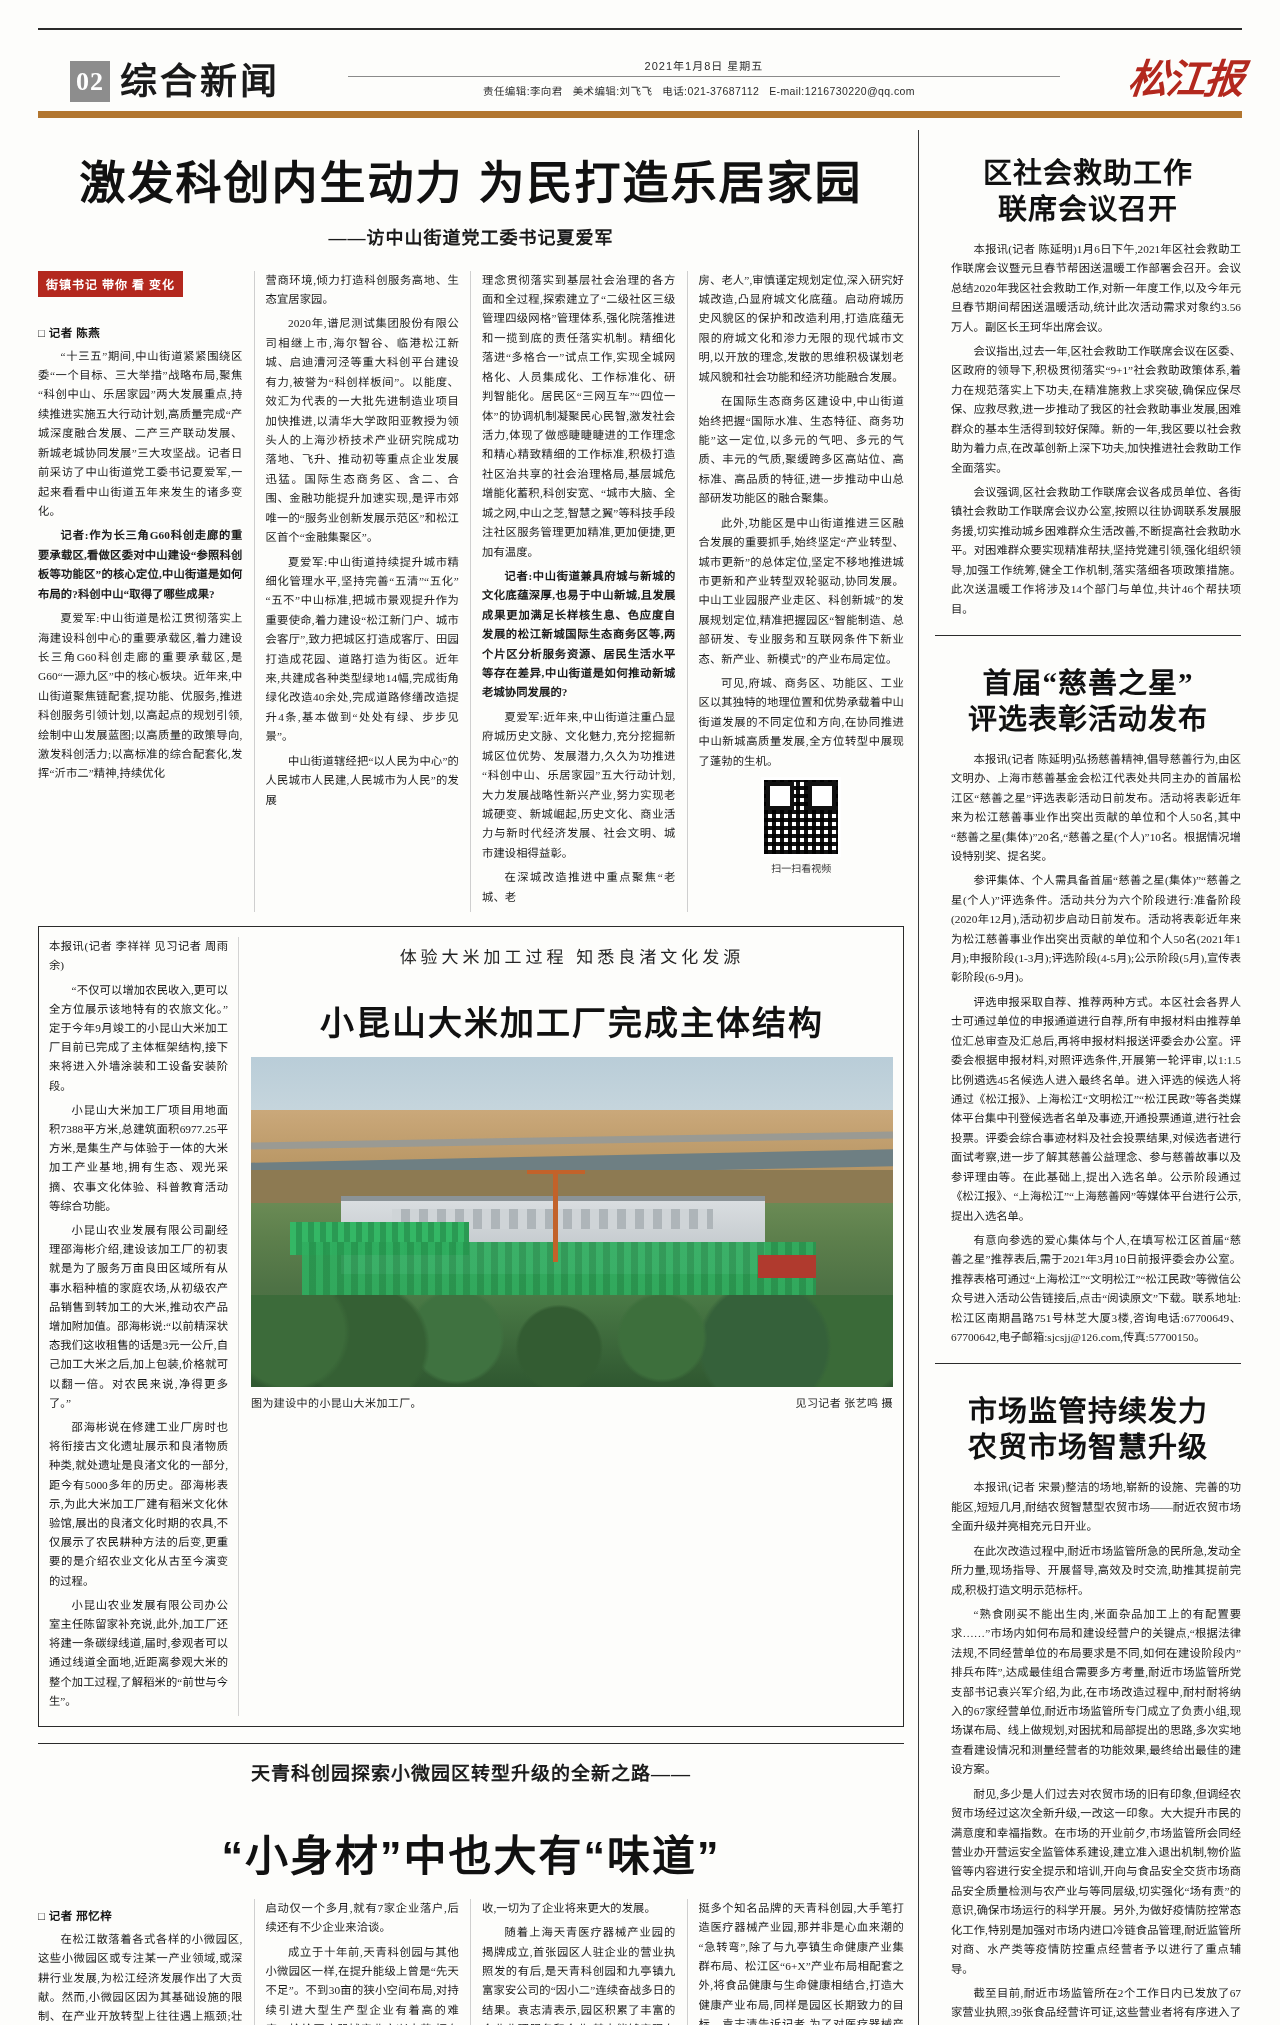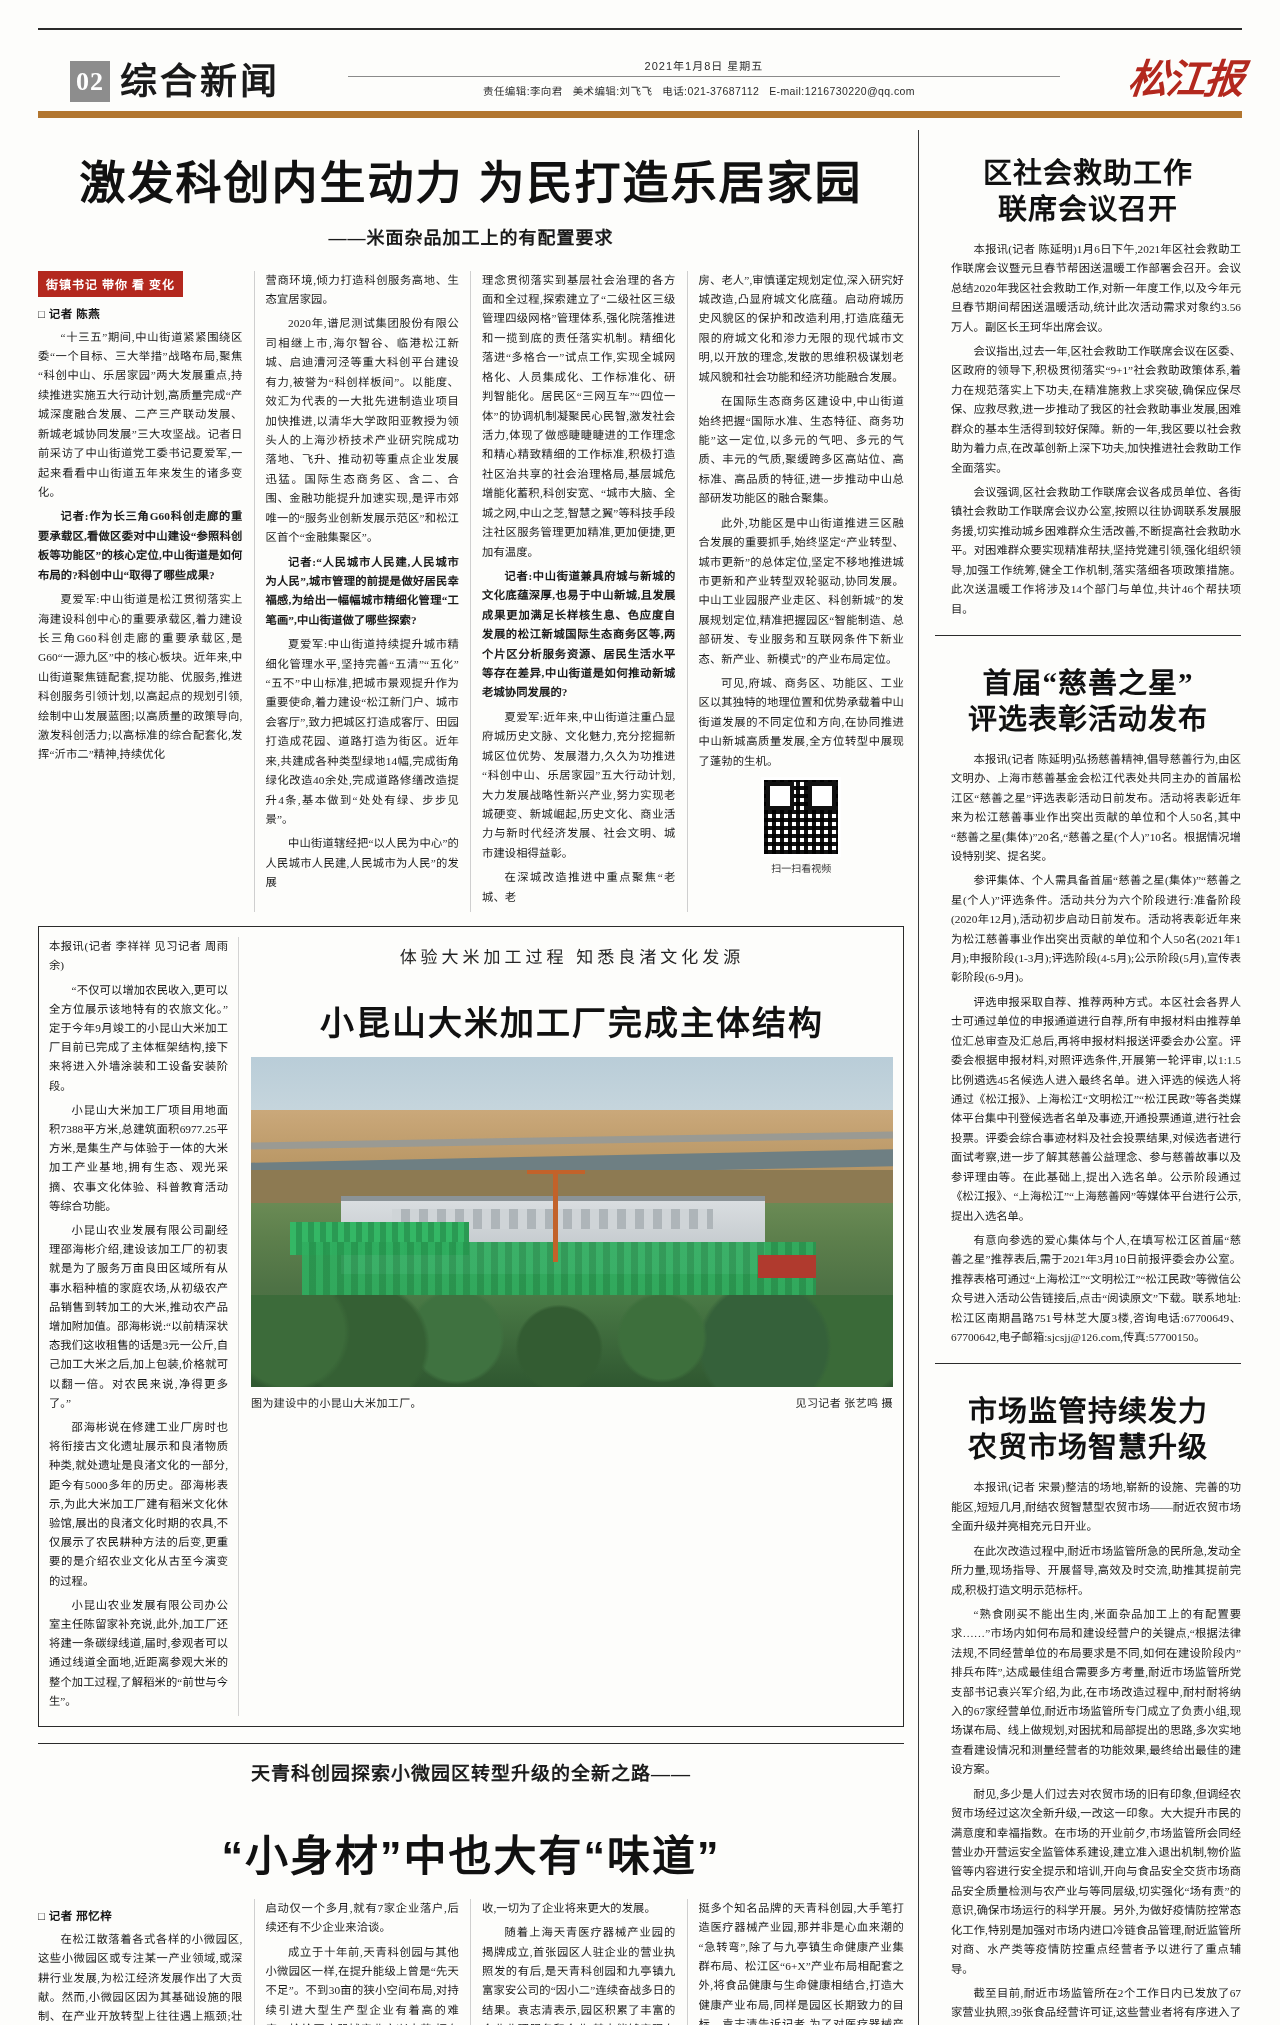--- a/index.html
+++ b/index.html
@@ -161,21 +161,21 @@
   .lc:last-child{border-right:none;padding-right:0;}
 
   .banner{
     display:inline-block;
     background:#b3281e;
     color:#fff;
     font-weight:700;
     font-size:12px;
     padding:4px 8px;
     letter-spacing:1px;
-    margin-bottom:0;
+    margin-bottom:19px;
     position:relative;
   }
   .byline{
     font-size:11.5px;
     font-weight:700;
     margin:8px 0 7px 0;
     letter-spacing:.5px;
   }
   .para{
     font-size:11.3px;
@@ -386,36 +386,35 @@
     </div>
     <div class="mh-rule-bottom"></div>
   </div>
 
   <div class="content">
 
     <div class="col-main">
 
       <div>
         <h1 class="lead-title">激发科创内生动力  为民打造乐居家园</h1>
-        <div class="lead-sub">——米面杂品加工上的有配置要求</div>
+        <div class="lead-sub">——访中山街道党工委书记夏爱军</div>
 
         <div class="lead-cols">
           <div class="lc">
             <div class="banner">
               <span>街镇书记 带你 看 变化</span>
             </div>
             <div class="byline">□ 记者  陈燕</div>
             <p class="para">“十三五”期间,中山街道紧紧围绕区委“一个目标、三大举措”战略布局,聚焦“科创中山、乐居家园”两大发展重点,持续推进实施五大行动计划,高质量完成“产城深度融合发展、二产三产联动发展、新城老城协同发展”三大攻坚战。记者日前采访了中山街道党工委书记夏爱军,一起来看看中山街道五年来发生的诸多变化。</p>
             <p class="para q">记者:作为长三角G60科创走廊的重要承载区,看做区委对中山建设“参照科创板等功能区”的核心定位,中山街道是如何布局的?科创中山“取得了哪些成果?</p>
             <p class="para">夏爱军:中山街道是松江贯彻落实上海建设科创中心的重要承载区,着力建设长三角G60科创走廊的重要承载区,是G60“一源九区”中的核心板块。近年来,中山街道聚焦链配套,提功能、优服务,推进科创服务引领计划,以高起点的规划引领,绘制中山发展蓝图;以高质量的政策导向,激发科创活力;以高标准的综合配套化,发挥“沂市二”精神,持续优化</p>
           </div>
           <div class="lc">
             <p class="para noind">营商环境,倾力打造科创服务高地、生态宜居家园。</p>
             <p class="para">2020年,谱尼测试集团股份有限公司相继上市,海尔智谷、临港松江新城、启迪漕河泾等重大科创平台建设有力,被誉为“科创样板间”。以能度、效汇为代表的一大批先进制造业项目加快推进,以清华大学政阳亚教授为领头人的上海沙桥技术产业研究院成功落地、飞升、推动初等重点企业发展迅猛。国际生态商务区、含二、合围、金融功能提升加速实现,是评市郊唯一的“服务业创新发展示范区”和松江区首个“金融集聚区”。</p>
-            <p class="para q">记者:“人民城市人民建,人民城市为人民”,城市管理的前提是做好居民幸福感,为给出一幅幅城市精细化管理“工笔画”,中山街道做了哪些探索?</p>
             <p class="para">夏爱军:中山街道持续提升城市精细化管理水平,坚持完善“五清”“五化”“五不”中山标准,把城市景观提升作为重要使命,着力建设“松江新门户、城市会客厅”,致力把城区打造成客厅、田园打造成花园、道路打造为街区。近年来,共建成各种类型绿地14幅,完成街角绿化改造40余处,完成道路修缮改造提升4条,基本做到“处处有绿、步步见景”。</p>
             <p class="para">中山街道辖经把“以人民为中心”的人民城市人民建,人民城市为人民”的发展</p>
           </div>
           <div class="lc">
             <p class="para noind">理念贯彻落实到基层社会治理的各方面和全过程,探索建立了“二级社区三级管理四级网格”管理体系,强化院落推进和一揽到底的责任落实机制。精细化落进“多格合一”试点工作,实现全城网格化、人员集成化、工作标准化、研判智能化。居民区“三网互车”“四位一体”的协调机制凝聚民心民智,激发社会活力,体现了做感睫睫睫进的工作理念和精心精致精细的工作标准,积极打造社区治共享的社会治理格局,基层城危增能化蓄积,科创安宽、“城市大脑、全城之网,中山之芝,智慧之翼”等科技手段注社区服务管理更加精准,更加便捷,更加有温度。</p>
             <p class="para q">记者:中山街道兼具府城与新城的文化底蕴深厚,也易于中山新城,且发展成果更加满足长样核生息、色应度自发展的松江新城国际生态商务区等,两个片区分析服务资源、居民生活水平等存在差异,中山街道是如何推动新城老城协同发展的?</p>
             <p class="para">夏爱军:近年来,中山街道注重凸显府城历史文脉、文化魅力,充分挖掘新城区位优势、发展潜力,久久为功推进“科创中山、乐居家园”五大行动计划,大力发展战略性新兴产业,努力实现老城硬变、新城崛起,历史文化、商业活力与新时代经济发展、社会文明、城市建设相得益彰。</p>
             <p class="para">在深城改造推进中重点聚焦“老城、老</p>
           </div>
           <div class="lc">

